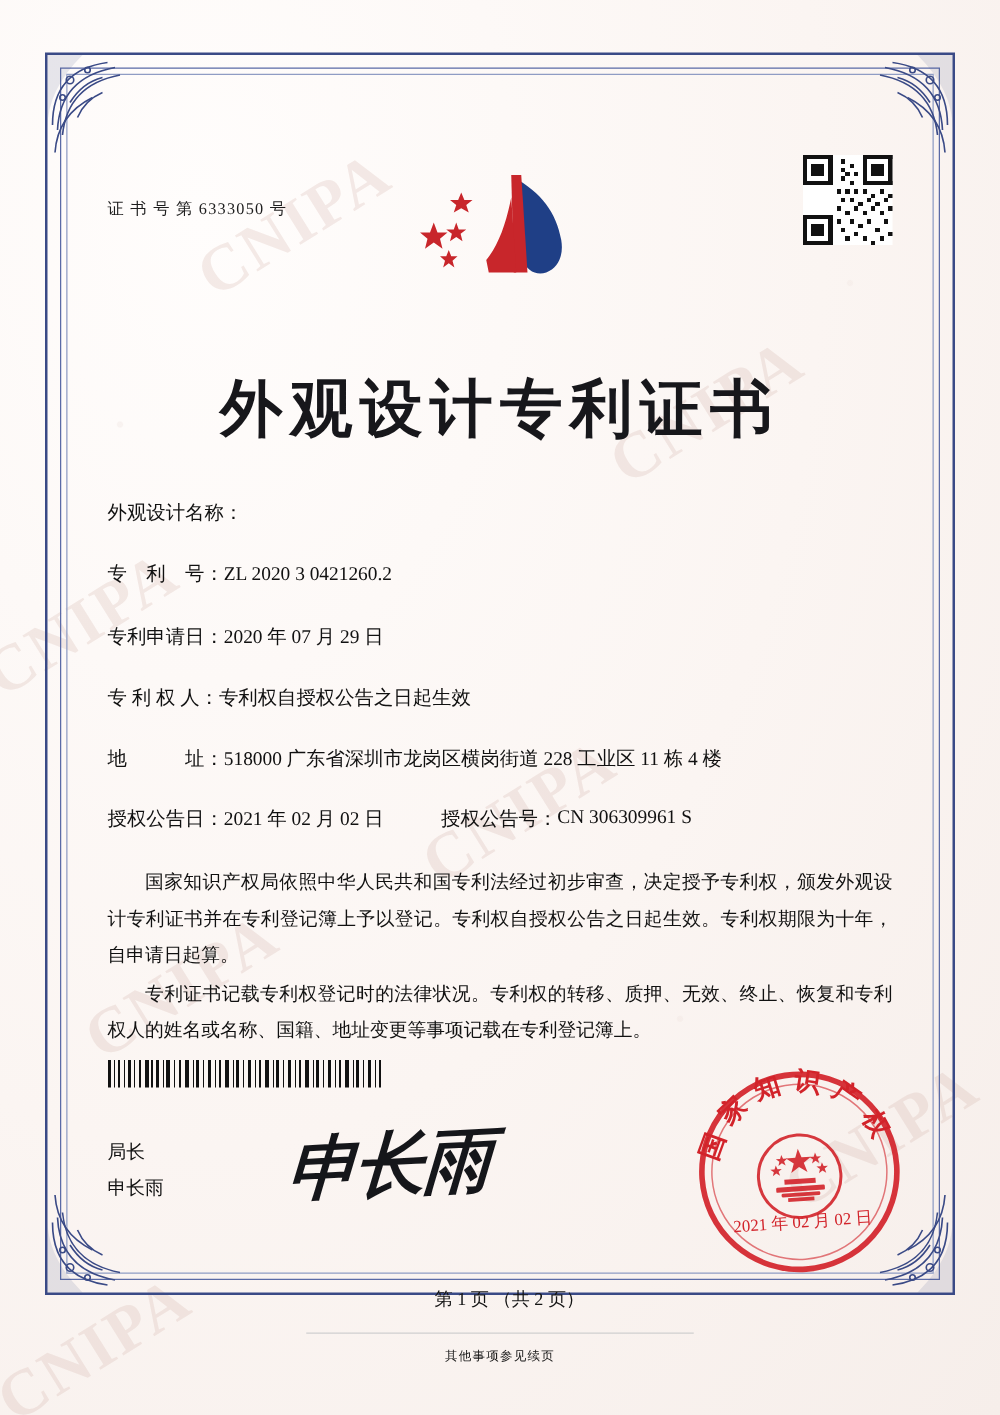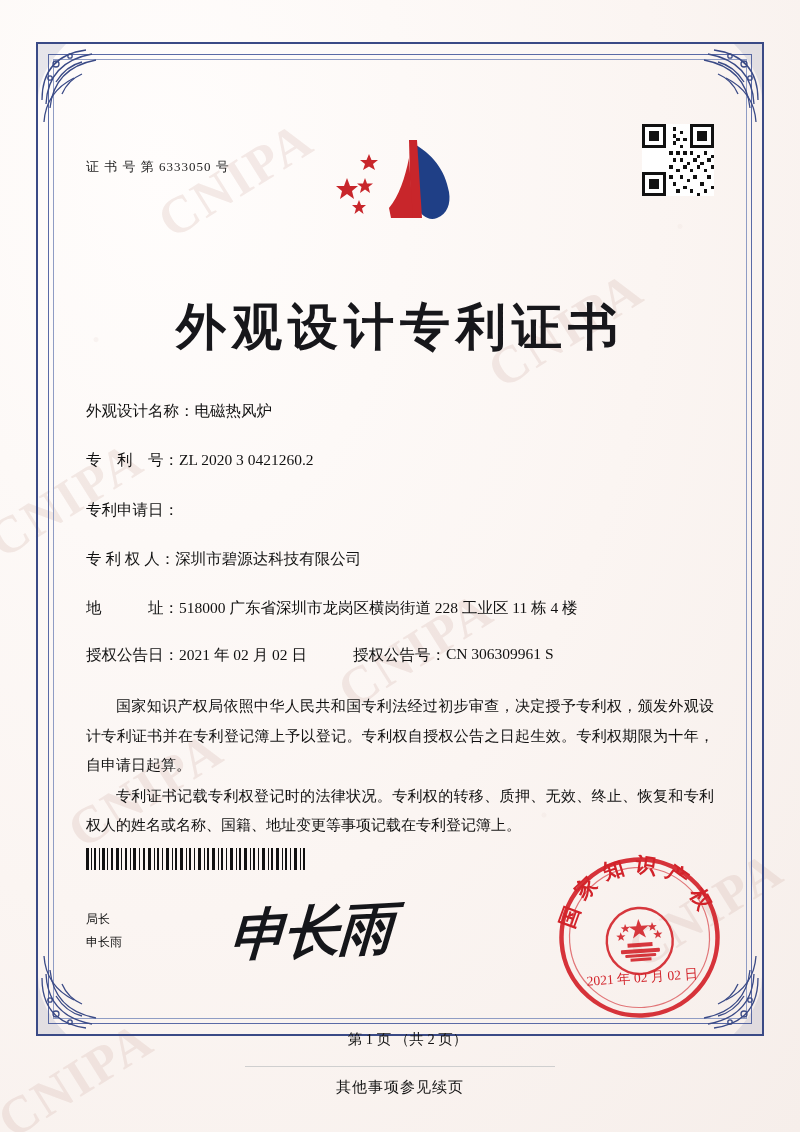--- a/index.html
+++ b/index.html
@@ -134,21 +134,21 @@
   
   .barcode{
     position:absolute;
     left:86px;top:848px;
     width:220px;height:22px;
   }
 
   
   .sig-block{
     position:absolute;left:86px;top:908px;
-    font-size:12px;color:#111;line-height:1.95;
+    font-size:15px;color:#111;line-height:1.95;
   }
   .sig-hand{
     position:absolute;left:230px;top:895px;
     font-family:"Liberation Serif", serif;
     font-size:56px;
     color:#15161a;
     font-style:italic;
     font-weight:bold;
     letter-spacing:-2px;
     transform:rotate(-3deg) skewX(-6deg);
@@ -161,21 +161,21 @@
     transform:rotate(-4deg);
   }
 
   
   .page-num{
     position:absolute;left:0;right:0;top:1030px;
     text-align:center;font-size:14.5px;color:#141414;padding-left:15px;
   }
   .footer-note{
     position:absolute;left:0;right:0;top:1078px;
-    text-align:center;font-size:15px;color:#141414;letter-spacing:1px;
+    text-align:center;font-size:10px;color:#141414;letter-spacing:1px;
   }
   .footer-rule{
     position:absolute;left:245px;right:245px;top:1066px;
     height:1px;background:#cfcfcf;
   }
 </style>
 </head>
 <body>
 
 <div id="page">
@@ -338,32 +338,32 @@
           <rect x="18" y="19" width="1" height="1"></rect>
             <rect x="20" y="18" width="1" height="1"></rect>
         </g>
       </svg>
     </div>
 
     <div class="doc-title">外观设计专利证书</div>
 
     <div class="field">
       <span class="lab">外观设计名称：</span>
-      <span class="val">电磁热风炉</span>
     </div>
     <div class="field">
       <span class="lab">专　利　号：</span>
       <span class="val">ZL 2020 3 0421260.2</span>
     </div>
     <div class="field">
       <span class="lab">专利申请日：</span>
+      <span class="val">2020 年 07 月 29 日</span>
     </div>
     <div class="field">
       <span class="lab">专 利 权 人：</span>
-      <span class="val">深圳市碧源达科技有限公司</span>
+      <span class="val">专利权自授权公告之日起生效</span>
     </div>
     <div class="field">
       <span class="lab">地　　　址：</span>
       <span class="val">518000 广东省深圳市龙岗区横岗街道 228 工业区 11 栋 4 楼</span>
     </div>
 
     <div class="field-row">
       <span class="seg">授权公告日：</span>
       <span class="seg">2021 年 02 月 02 日</span>
       <span class="seg2">授权公告号：</span>

